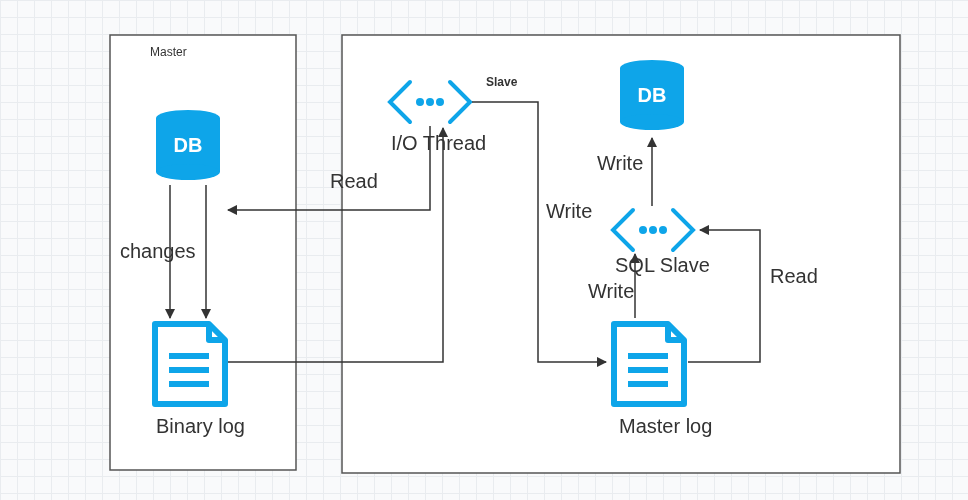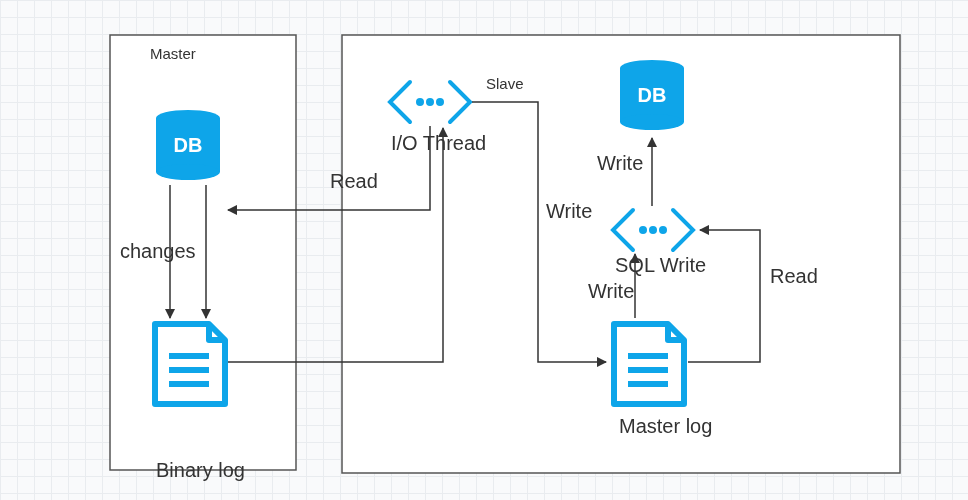--- a/index.html
+++ b/index.html
@@ -22,21 +22,21 @@
     width: 968px;
     height: 500px;
   }
   .label {
     position: absolute;
     font-size: 20px;
     color: #333;
     white-space: nowrap;
   }
   .title-label {
-    font-size: 15px;
+    font-size: 12px;
   }
   .db-text {
     fill: #fff;
     font-size: 20px;
     font-weight: 600;
     text-anchor: middle;
   }
 </style>
 </head>
 <body>
@@ -110,26 +110,26 @@
   <path d="M472,102 L538,102 L538,362 L606,362" fill="none" stroke="#333" stroke-width="1.5" marker-end="url(#arrow)"></path>
 
   <path d="M688,362 L760,362 L760,230 L700,230" fill="none" stroke="#333" stroke-width="1.5" marker-end="url(#arrow)"></path>
 
   <line x1="635" y1="318" x2="635" y2="254" stroke="#333" stroke-width="1.5" marker-end="url(#arrow)"></line>
 
   <line x1="652" y1="206" x2="652" y2="138" stroke="#333" stroke-width="1.5" marker-end="url(#arrow)"></line>
 </svg>
 
 <div class="label title-label" style="left:150px; top:45px;">Master</div>
-<div class="label title-label" style="left:486px; top:75px;">Slave</div>
+<div class="label title-label" style="left:486px; top:75px;font-weight:bold;">Slave</div>
 
 <div class="label" style="left:120px; top:240px;">changes</div>
-<div class="label" style="left:156px; top:415px;margin-top:44px;">Binary log</div>
+<div class="label" style="left:156px; top:415px;">Binary log</div>
 
 <div class="label" style="left:391px; top:132px;">I/O Thread</div>
-<div class="label" style="left:615px; top:254px;">SQL Write</div>
+<div class="label" style="left:615px; top:254px;">SQL Slave</div>
 <div class="label" style="left:619px; top:415px;">Master log</div>
 
 <div class="label" style="left:330px; top:170px;">Read</div>
 <div class="label" style="left:546px; top:200px;">Write</div>
 <div class="label" style="left:597px; top:152px;">Write</div>
 <div class="label" style="left:770px; top:265px;">Read</div>
 <div class="label" style="left:588px; top:280px;">Write</div>
 
 </body></html>

